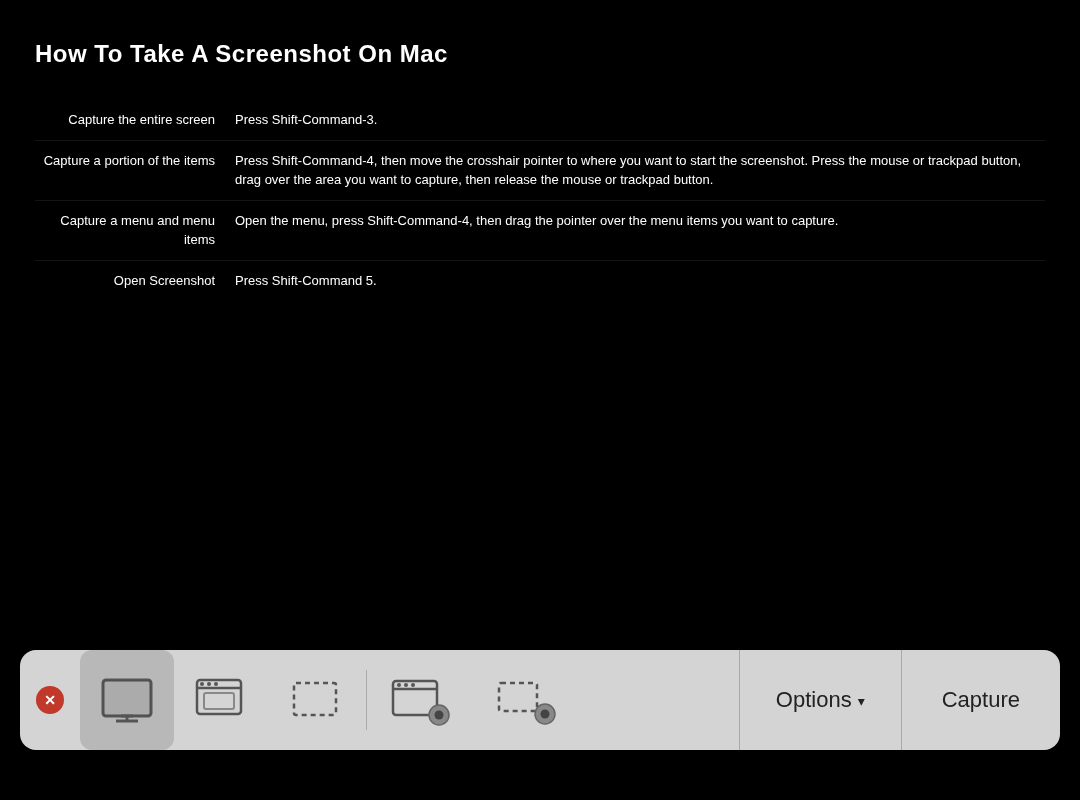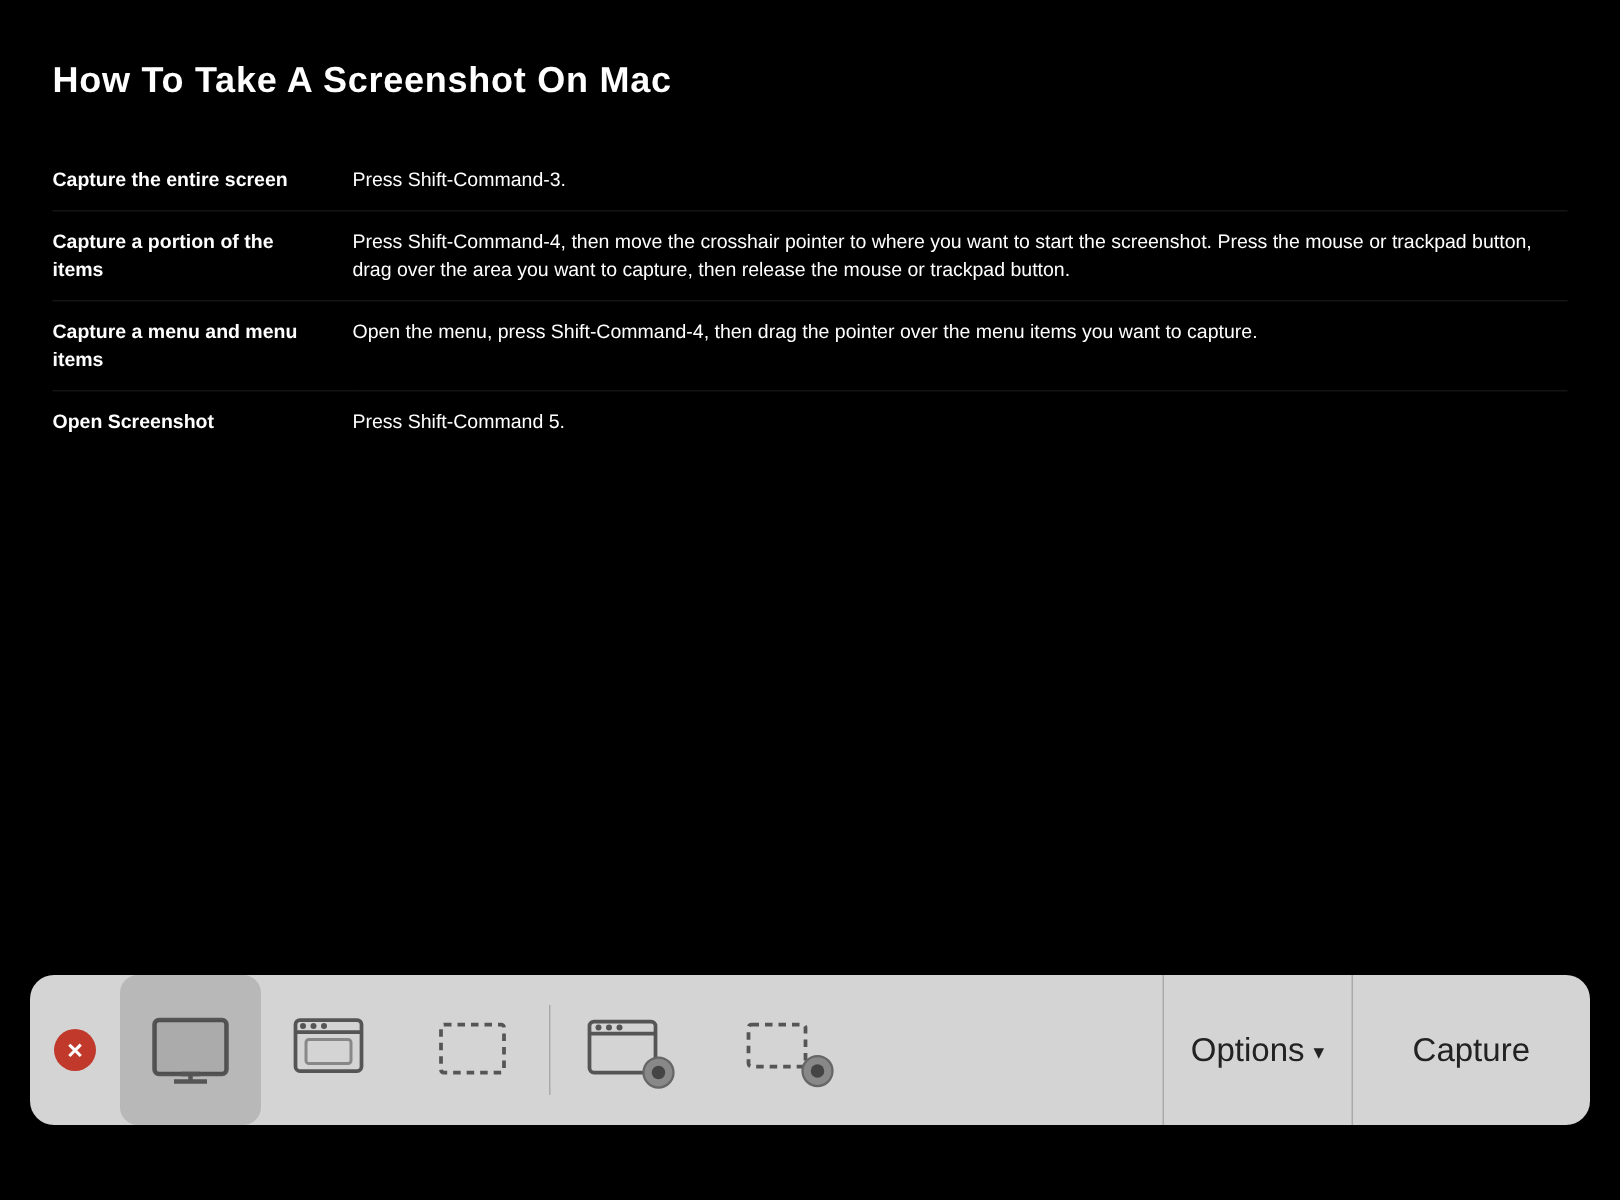--- a/index.html
+++ b/index.html
@@ -42,21 +42,22 @@
       border-bottom: 1px solid rgba(255,255,255,0.08);
     }
 
     .info-table tr:last-child td {
       border-bottom: none;
     }
 
     .info-table td:first-child {
       width: 200px;
       padding-right: 20px;
-      font-weight: 700;
+      font-weight: 400;
+      text-align: right;
     }
 
     .info-table td:last-child {
       color: #fff;
     }
 
     
     .toolbar {
       position: absolute;
       bottom: 50px;
@@ -130,21 +131,21 @@
       background: #aaa;
       margin: 0 4px;
       flex-shrink: 0;
     }
 
     .toolbar-options {
       display: flex;
       align-items: center;
       justify-content: center;
       height: 100%;
-      padding: 0 18px;
+      padding: 0 36px;
       cursor: pointer;
       border-left: 1px solid #aaa;
       border-right: 1px solid #aaa;
       font-size: 22px;
       font-weight: 400;
       color: #222;
       flex-shrink: 0;
       gap: 6px;
     }
 

